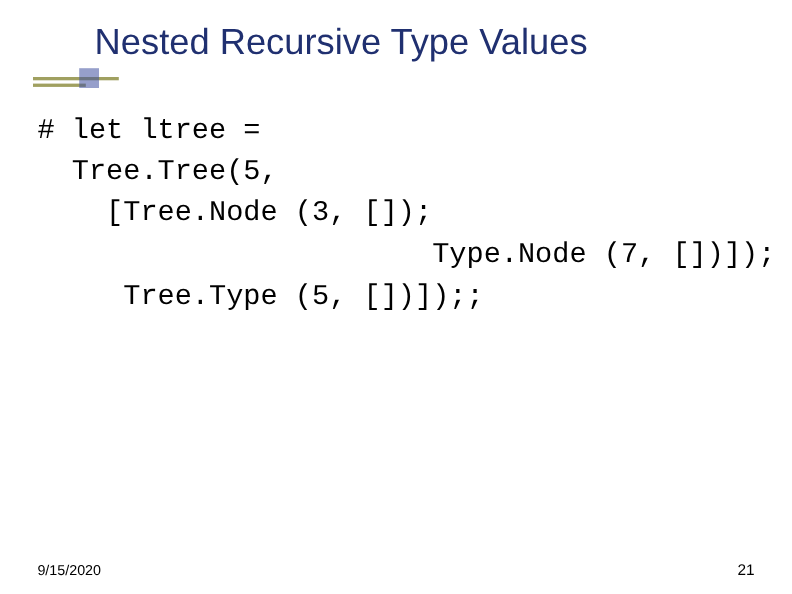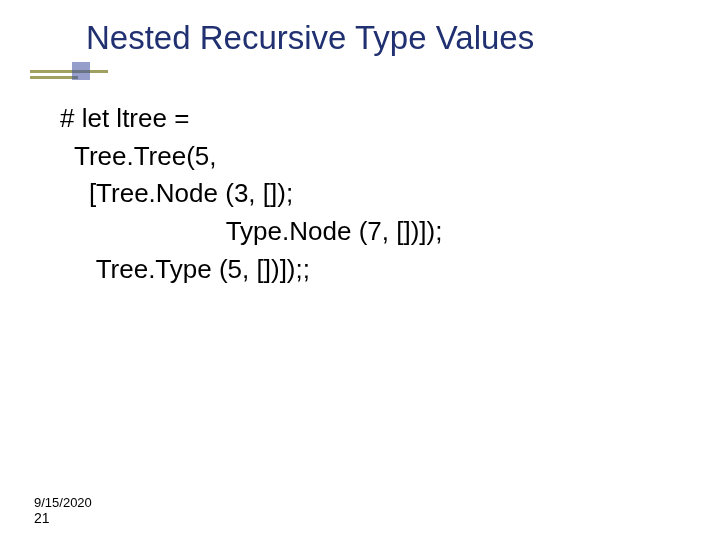--- a/index.html
+++ b/index.html
@@ -68,34 +68,32 @@
     position: absolute;
     top: 100px;
     left: 34px;
     right: 34px;
     font-size: 26px;
     color: #000000;
     line-height: 1.45;
   }
   .code-line {
     white-space: pre;
-    font-family: Liberation Sans, sans-serif;
-    margin-left: 26px;
+    font-family: Liberation Mono, monospace;
   }
   .footer {
     position: absolute;
     bottom: 14px;
     left: 34px;
     right: 34px;
     font-size: 13px;
     color: #000000;
     display: flex;
     justify-content: space-between;
     align-items: baseline;
-    flex-direction: column;
   }
   .page-num {
     font-size: 14px;
   }
 </style>
 </head>
 <body>
 
 <div class="slide">
 

